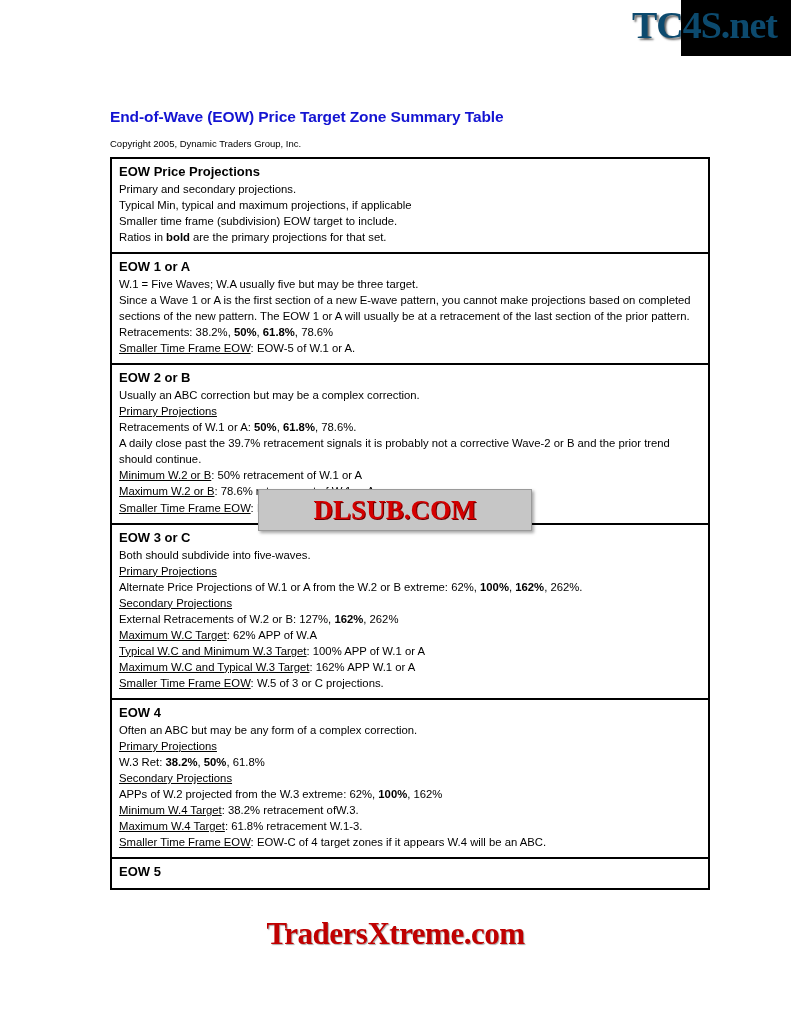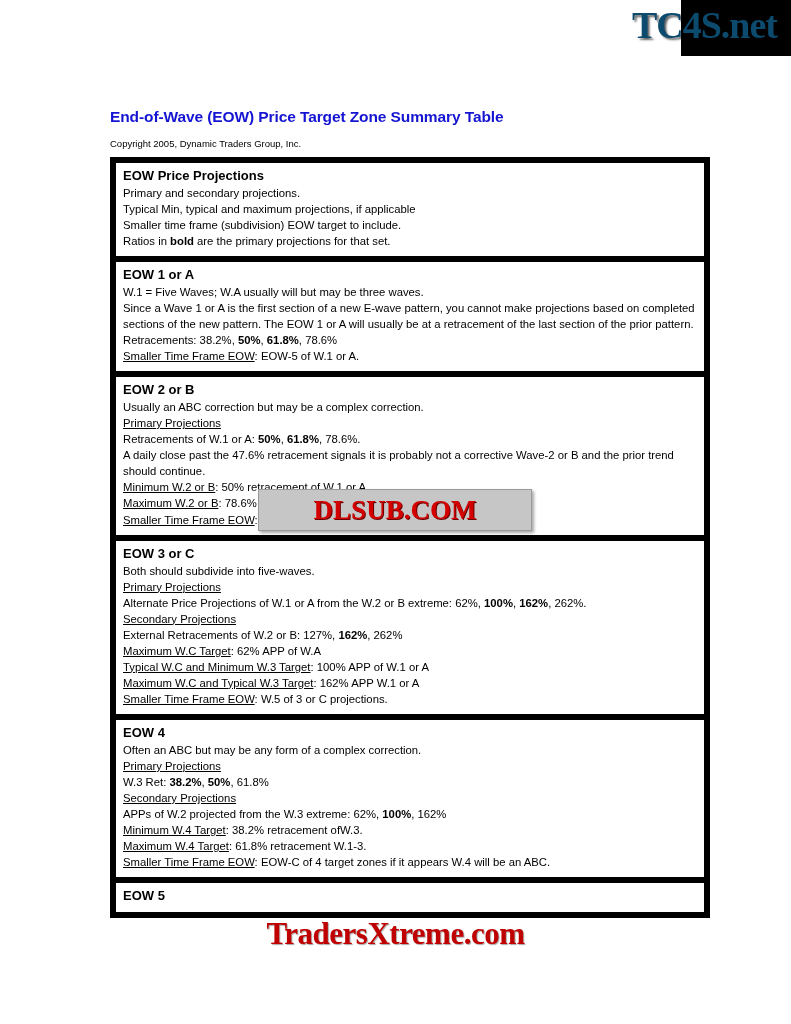--- a/index.html
+++ b/index.html
@@ -63,21 +63,21 @@
     margin: 0 0 8px 0;
   }
 
   
   table.eow {
     border-collapse: collapse;
     width: 600px;
     table-layout: fixed;
   }
   table.eow td {
-    border: 6px solid #000000;
+    border: 2px solid #000000;
     padding: 5px 5px 7px 7px;
     vertical-align: top;
   }
   .sec-head {
     font-size: 13px;
     font-weight: bold;
     color: #000000;
     margin: 0 0 2px 0;
   }
   .line {
@@ -159,34 +159,34 @@
             <p class="line">Primary and secondary projections.</p>
             <p class="line">Typical Min, typical and maximum projections, if applicable</p>
             <p class="line">Smaller time frame (subdivision) EOW target to include.</p>
             <p class="line">Ratios in <b>bold</b> are the primary projections for that set.</p>
           </td>
         </tr>
 
         <tr>
           <td>
             <div class="sec-head">EOW 1 or A</div>
-            <p class="line">W.1 = Five Waves; W.A usually will but may be three waves.</p>
+            <p class="line">W.1 = Five Waves; W.A usually five but may be three target.</p>
             <p class="line">Since a Wave 1 or A is the first section of a new E-wave pattern, you cannot make projections based on completed sections of the new pattern. The EOW 1 or A will usually be at a retracement of the last section of the prior pattern.</p>
             <p class="line">Retracements: 38.2%, <b>50%</b>, <b>61.8%</b>, 78.6%</p>
             <p class="line u"><span class="lbl">Smaller Time Frame EOW</span>: EOW-5 of W.1 or A.</p>
           </td>
         </tr>
 
         <tr>
           <td>
             <div class="sec-head">EOW 2 or B</div>
             <p class="line">Usually an ABC correction but may be a complex correction.</p>
             <p class="line full-u">Primary Projections</p>
             <p class="line">Retracements of W.1 or A: <b>50%</b>, <b>61.8%</b>, 78.6%.</p>
-            <p class="line">A daily close past the 47.6% retracement signals it is probably not a corrective Wave-2 or B and the prior trend should continue.</p>
+            <p class="line">A daily close past the 39.7% retracement signals it is probably not a corrective Wave-2 or B and the prior trend should continue.</p>
             <p class="line u"><span class="lbl">Minimum W.2 or B</span>: 50% retracement of W.1 or A</p>
             <p class="line u"><span class="lbl">Maximum W.2 or B</span>: 78.6% retracement of W.1 or A</p>
             <p class="line u"><span class="lbl">Smaller Time Frame EOW</span>: EOW W.C of 2 or B projections.</p>
           </td>
         </tr>
 
         <tr>
           <td>
             <div class="sec-head">EOW 3 or C</div>
             <p class="line">Both should subdivide into five-waves.</p>

